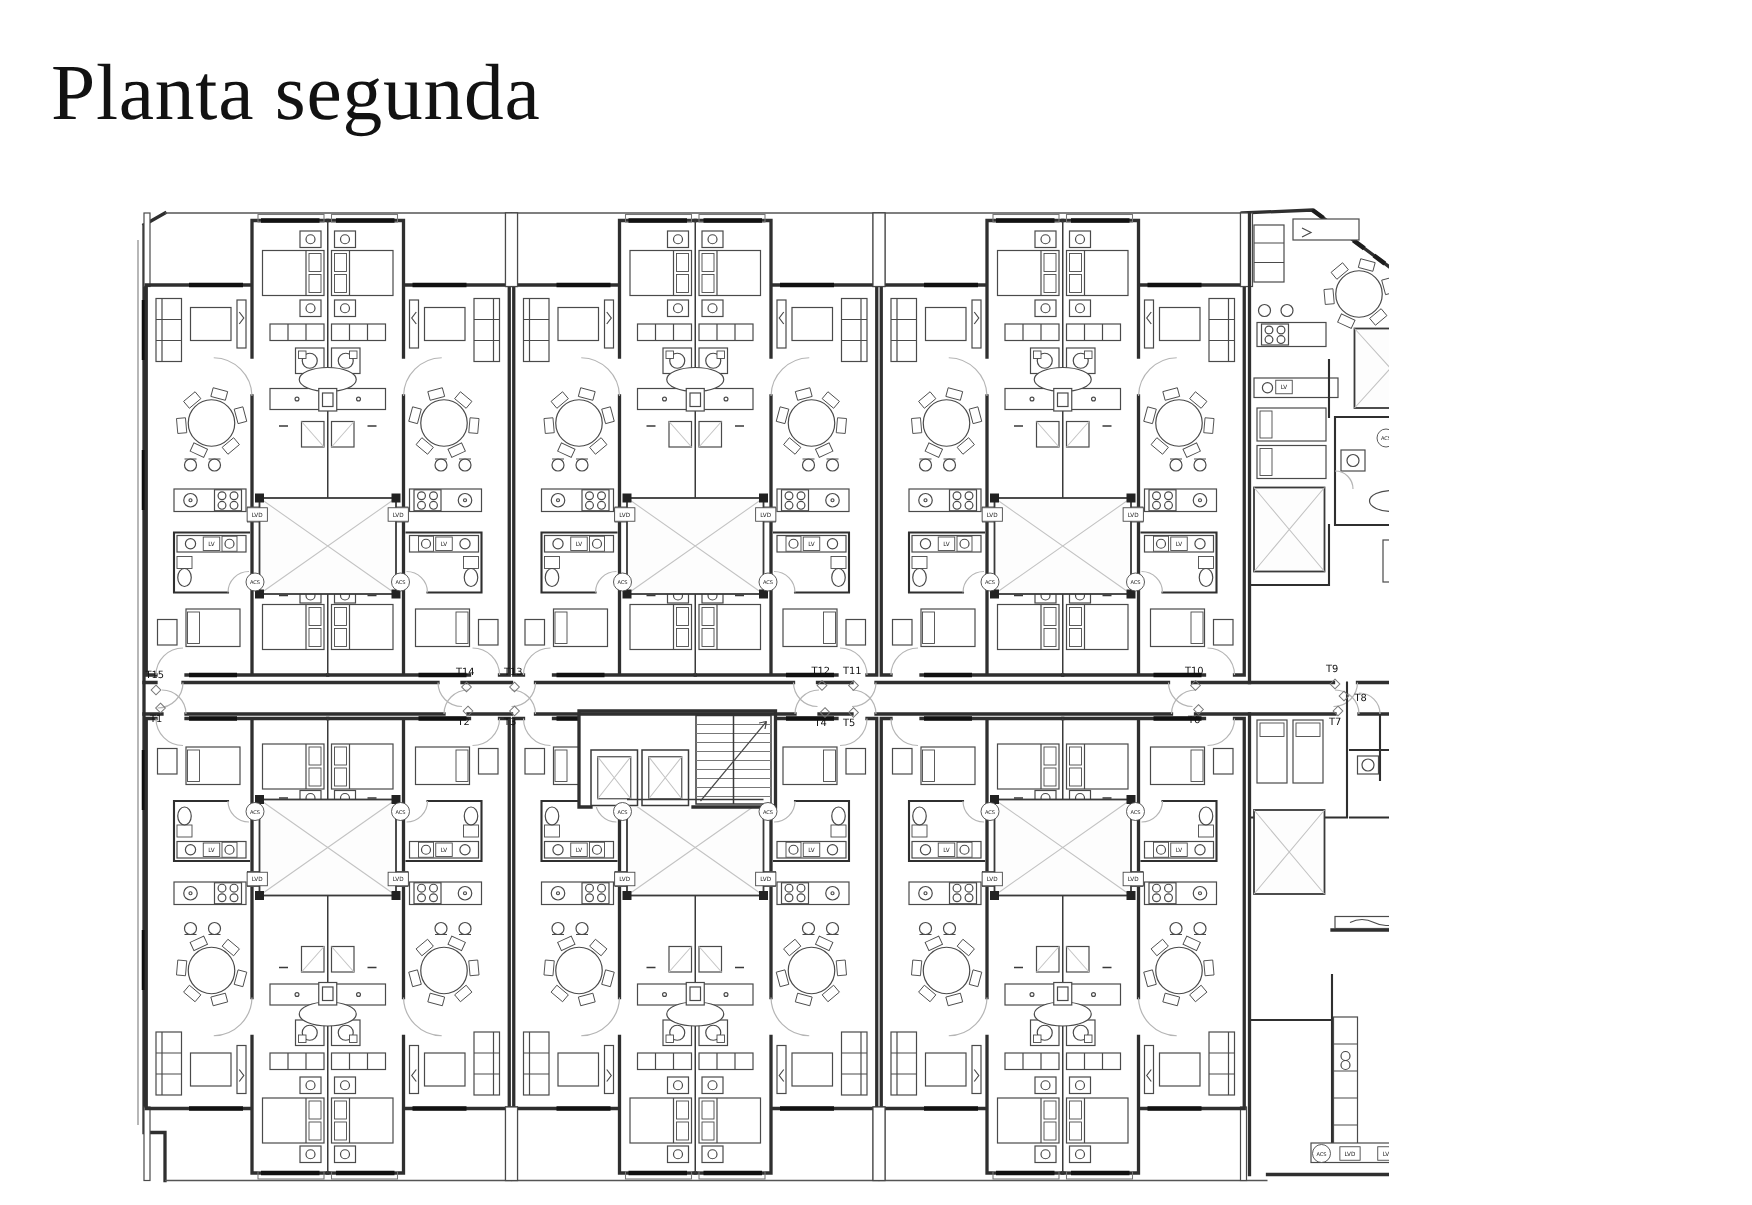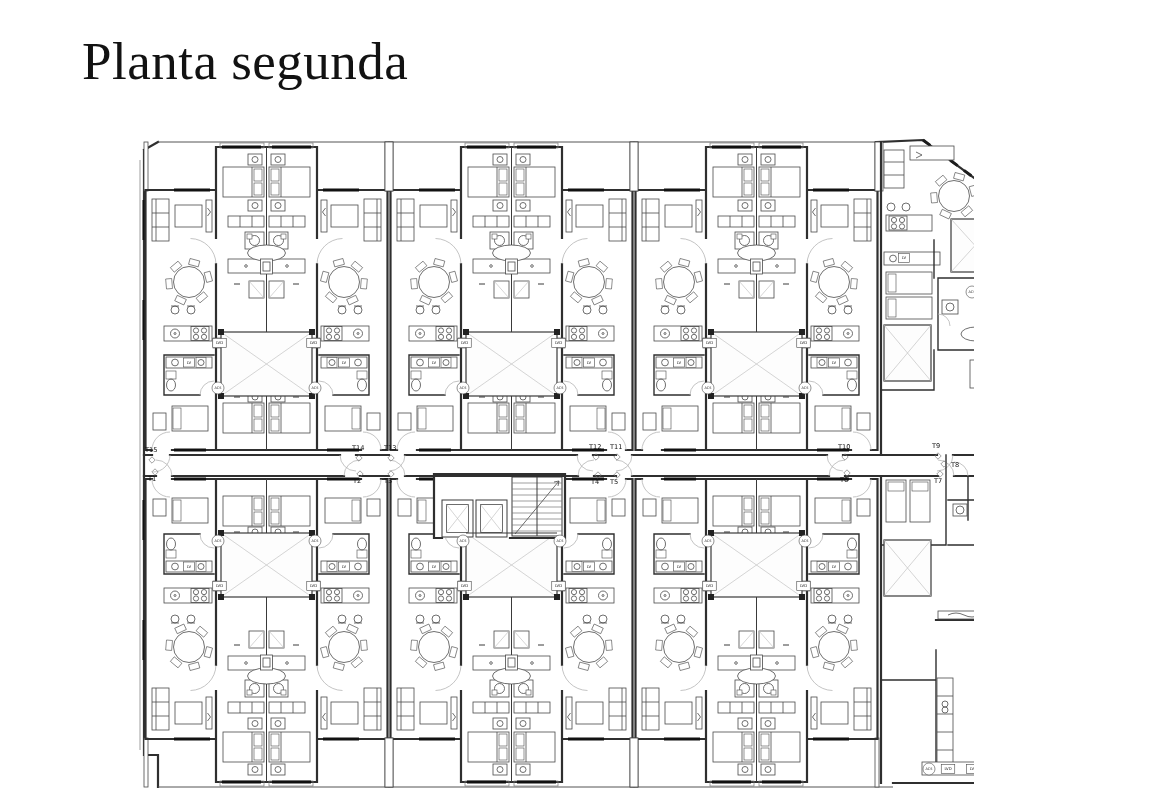--- a/index.html
+++ b/index.html
@@ -1,17 +1,17 @@
 <!DOCTYPE html>
 <html style="--ink: #2f2f2f;"><head>
 <meta charset="utf-8">
 <style>
   :root{ --ink:#2f2f2f; --bg:#ffffff; }
   html,body{margin:0;padding:0;background:var(--bg);}
-  #stage{position:relative;width:926px;height:803px;background:var(--bg);overflow:hidden;margin-left:48px;}
+  #stage{position:relative;width:926px;height:803px;background:var(--bg);overflow:hidden;}
   svg{position:absolute;left:0;top:0;}
   text{font-family:"DejaVu Sans","Liberation Sans",sans-serif;fill:#161616;}
   .title-t{font-family:"Liberation Serif","DejaVu Serif",serif;font-size:53px;fill:#121212;letter-spacing:.5px;}
   .north-t{font-size:11px;fill:#222;font-weight:bold;}
   .ul{font-size:6.6px;fill:#111;}
   .fxt{fill:#222;}
   
   .w2{stroke:var(--ink);stroke-width:2.2;fill:none;stroke-linecap:square;}
   .w15{stroke:var(--ink);stroke-width:1.4;fill:none;stroke-linecap:square;}
   .w1{stroke:#3a3a3a;stroke-width:1;fill:none;}

